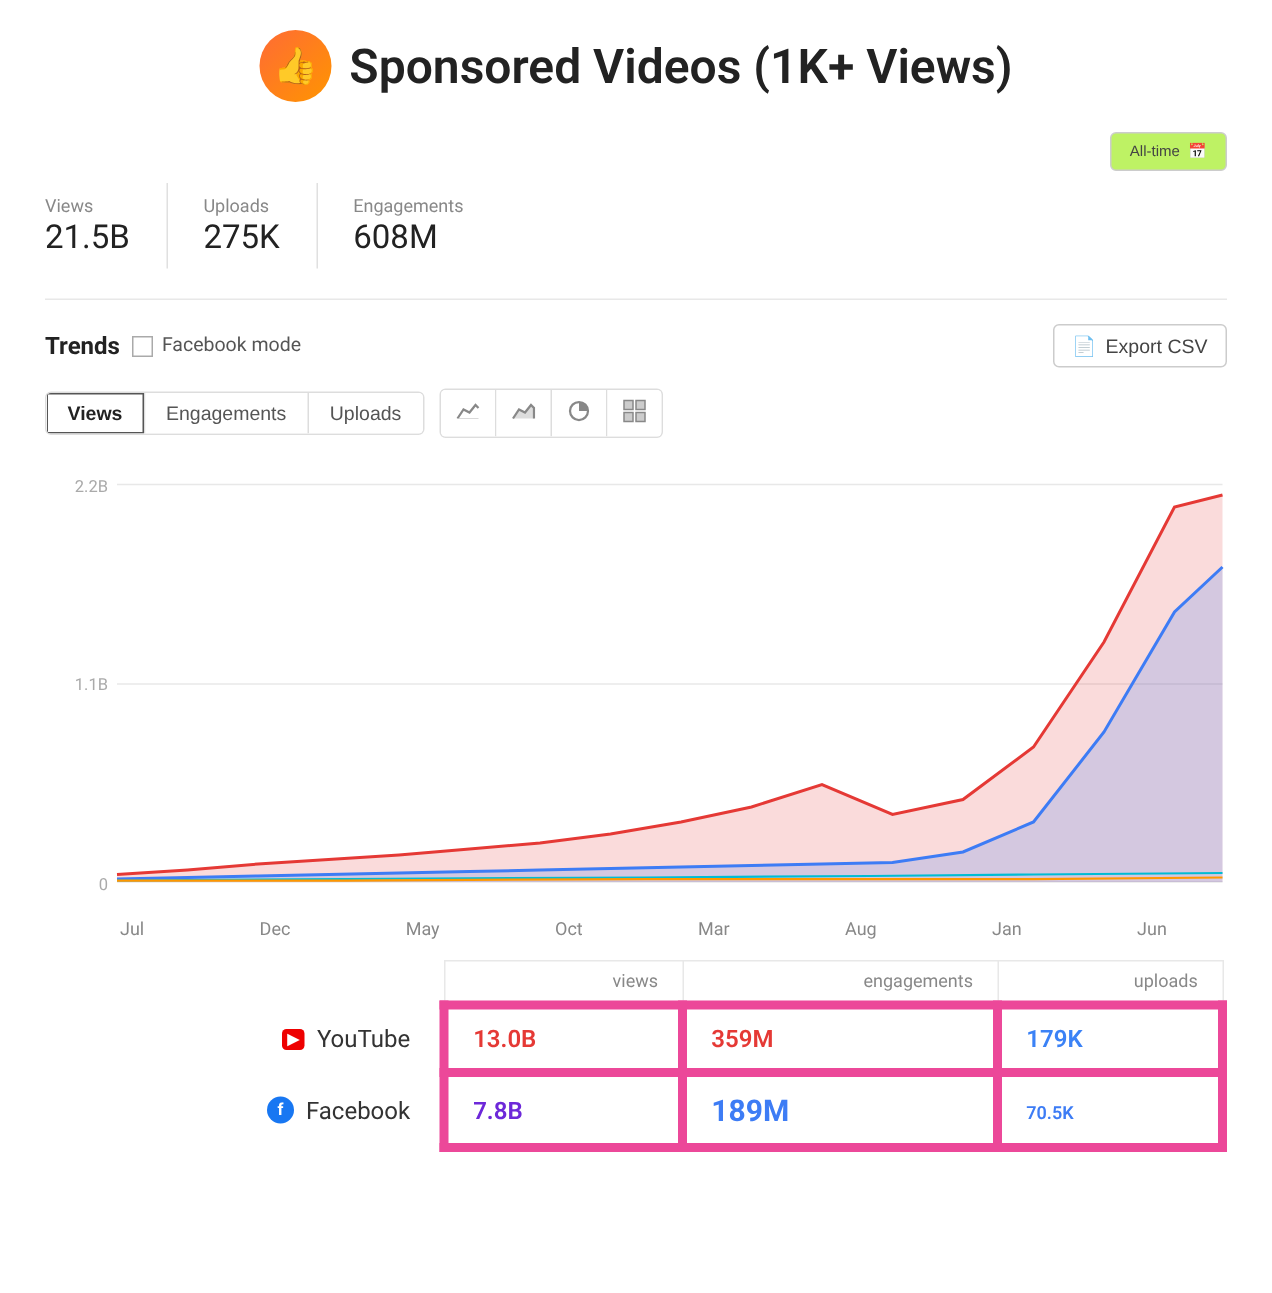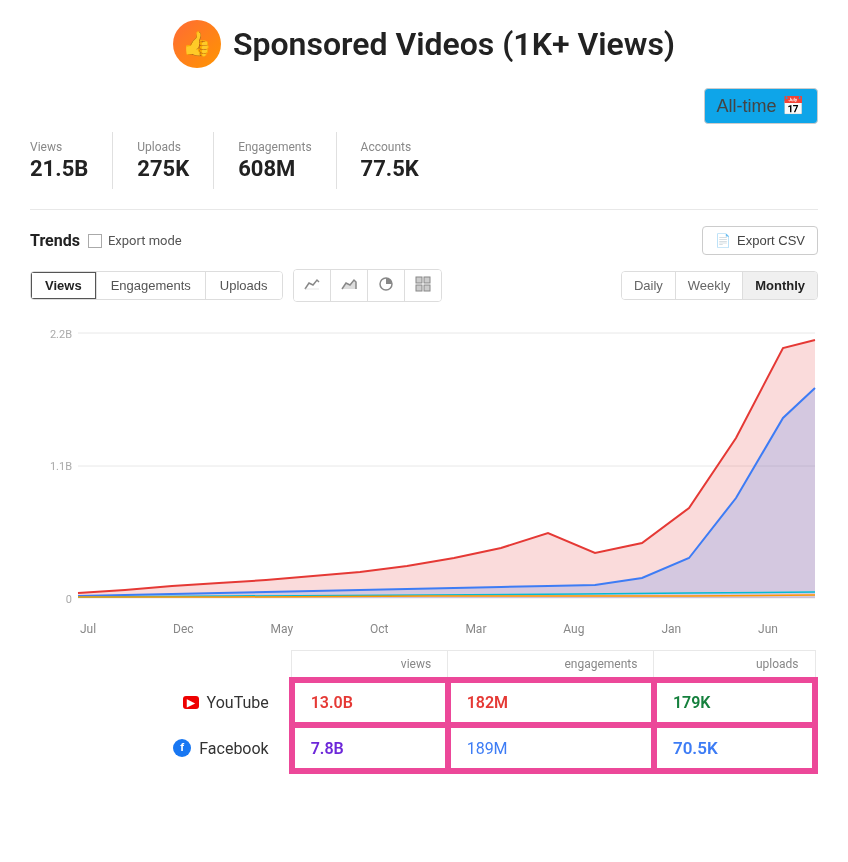--- a/index.html
+++ b/index.html
@@ -39,22 +39,22 @@
     
     .top-controls {
       display: flex;
       justify-content: flex-end;
       margin-bottom: 8px;
     }
     .all-time-btn {
       border: 1px solid #ccc;
       border-radius: 4px;
       padding: 6px 12px;
-      background: #0ea5e9;
-      font-size: 18px;
+      background: #bef264;
+      font-size: 10px;
       color: #444;
       cursor: pointer;
       display: flex;
       align-items: center;
       gap: 6px;
     }
 
     
     .overview-title {
       font-size: 16px;
@@ -75,21 +75,21 @@
     .stat-item:last-child {
       border-right: none;
     }
     .stat-label {
       font-size: 12px;
       color: #888;
       margin-bottom: 2px;
     }
     .stat-value {
       font-size: 22px;
-      font-weight: 700;
+      font-weight: 400;
       color: #222;
     }
 
     .divider {
       border: none;
       border-top: 1px solid #e8e8e8;
       margin: 16px 0;
     }
 
     
@@ -278,23 +278,23 @@
       width: 18px;
       height: 18px;
       border-radius: 50%;
       text-align: center;
       line-height: 18px;
       font-weight: bold;
     }
     .views-red { color: #e53935; font-size: 16px; font-weight: 600; }
     .views-blue { color: #6d28d9; font-size: 16px; font-weight: 600; }
     .engagements-red { color: #e53935; font-size: 16px; font-weight: 600; }
-    .engagements-blue { color: #3d7cf5; font-size: 16px; font-weight: 400; }
-    .uploads-red { color: #15803d; font-size: 16px; font-weight: 600; }
-    .uploads-blue { color: #3d7cf5; font-size: 17px; font-weight: 600; }
+    .engagements-blue { color: #3d7cf5; font-size: 20px; font-weight: 700; }
+    .uploads-red { color: #3b82f6; font-size: 16px; font-weight: 600; }
+    .uploads-blue { color: #3d7cf5; font-size: 12px; font-weight: 600; }
   </style>
 </head>
 <body>
 
 <div class="header">
   <div class="header-icon">👍</div>
   <h1 class="header-title">Sponsored Videos (1K+ Views)</h1>
 </div>
 
 <div class="top-controls">
@@ -311,35 +311,31 @@
       <div class="stat-value">21.5B</div>
     </div>
     <div class="stat-item">
       <div class="stat-label">Uploads</div>
       <div class="stat-value">275K</div>
     </div>
     <div class="stat-item">
       <div class="stat-label">Engagements</div>
       <div class="stat-value">608M</div>
     </div>
-    <div class="stat-item">
-      <div class="stat-label">Accounts</div>
-      <div class="stat-value">77.5K</div>
-    </div>
   </div>
 </div>
 
 <hr class="divider">
 
 <div class="trends-header">
   <div class="trends-left">
     <span class="trends-title">Trends</span>
     <div class="compare-mode">
       <span class="compare-checkbox"></span>
-      <span>Export mode</span>
+      <span>Facebook mode</span>
     </div>
   </div>
   <button class="export-btn">
     <span>📄</span>
     <span>Export CSV</span>
   </button>
 </div>
 
 <div class="chart-controls">
   <div class="tab-group">
@@ -367,25 +363,20 @@
     </button>
     <button class="icon-btn">
       <svg width="16" height="16" viewBox="0 0 16 16">
           <rect x="1" y="1" width="6" height="6" fill="#ccc" stroke="#888" stroke-width="1"></rect>
           <rect x="9" y="1" width="6" height="6" fill="#ccc" stroke="#888" stroke-width="1"></rect>
           <rect x="1" y="9" width="6" height="6" fill="#ccc" stroke="#888" stroke-width="1"></rect>
           <rect x="9" y="9" width="6" height="6" fill="#ccc" stroke="#888" stroke-width="1"></rect>
         </svg>
     </button>
   </div>
-  <div class="period-group">
-    <button class="period-btn">Daily</button>
-    <button class="period-btn">Weekly</button>
-    <button class="period-btn active">Monthly</button>
-  </div>
 </div>
 
 <div class="chart-container">
   <svg class="chart-svg" viewBox="0 0 788 300" preserveAspectRatio="none">
 
     <text x="42" y="20" font-size="11" fill="#aaa" text-anchor="end">2.2B</text>
     <text x="42" y="152" font-size="11" fill="#aaa" text-anchor="end">1.1B</text>
     <text x="42" y="285" font-size="11" fill="#aaa" text-anchor="end">0</text>
 
     <line x1="48" y1="15" x2="785" y2="15" stroke="#e8e8e8" stroke-width="1"></line>
@@ -428,21 +419,21 @@
   </thead>
   <tbody>
     <tr>
       <td>
         <div class="platform-cell">
           <span class="yt-icon">▶</span>
           <span>YouTube</span>
         </div>
       </td>
       <td><span class="views-red">13.0B</span></td>
-      <td><span class="engagements-red">182M</span></td>
+      <td><span class="engagements-red">359M</span></td>
       <td><span class="uploads-red">179K</span></td>
     </tr>
     <tr>
       <td>
         <div class="platform-cell">
           <span class="fb-icon">f</span>
           <span>Facebook</span>
         </div>
       </td>
       <td><span class="views-blue">7.8B</span></td>

